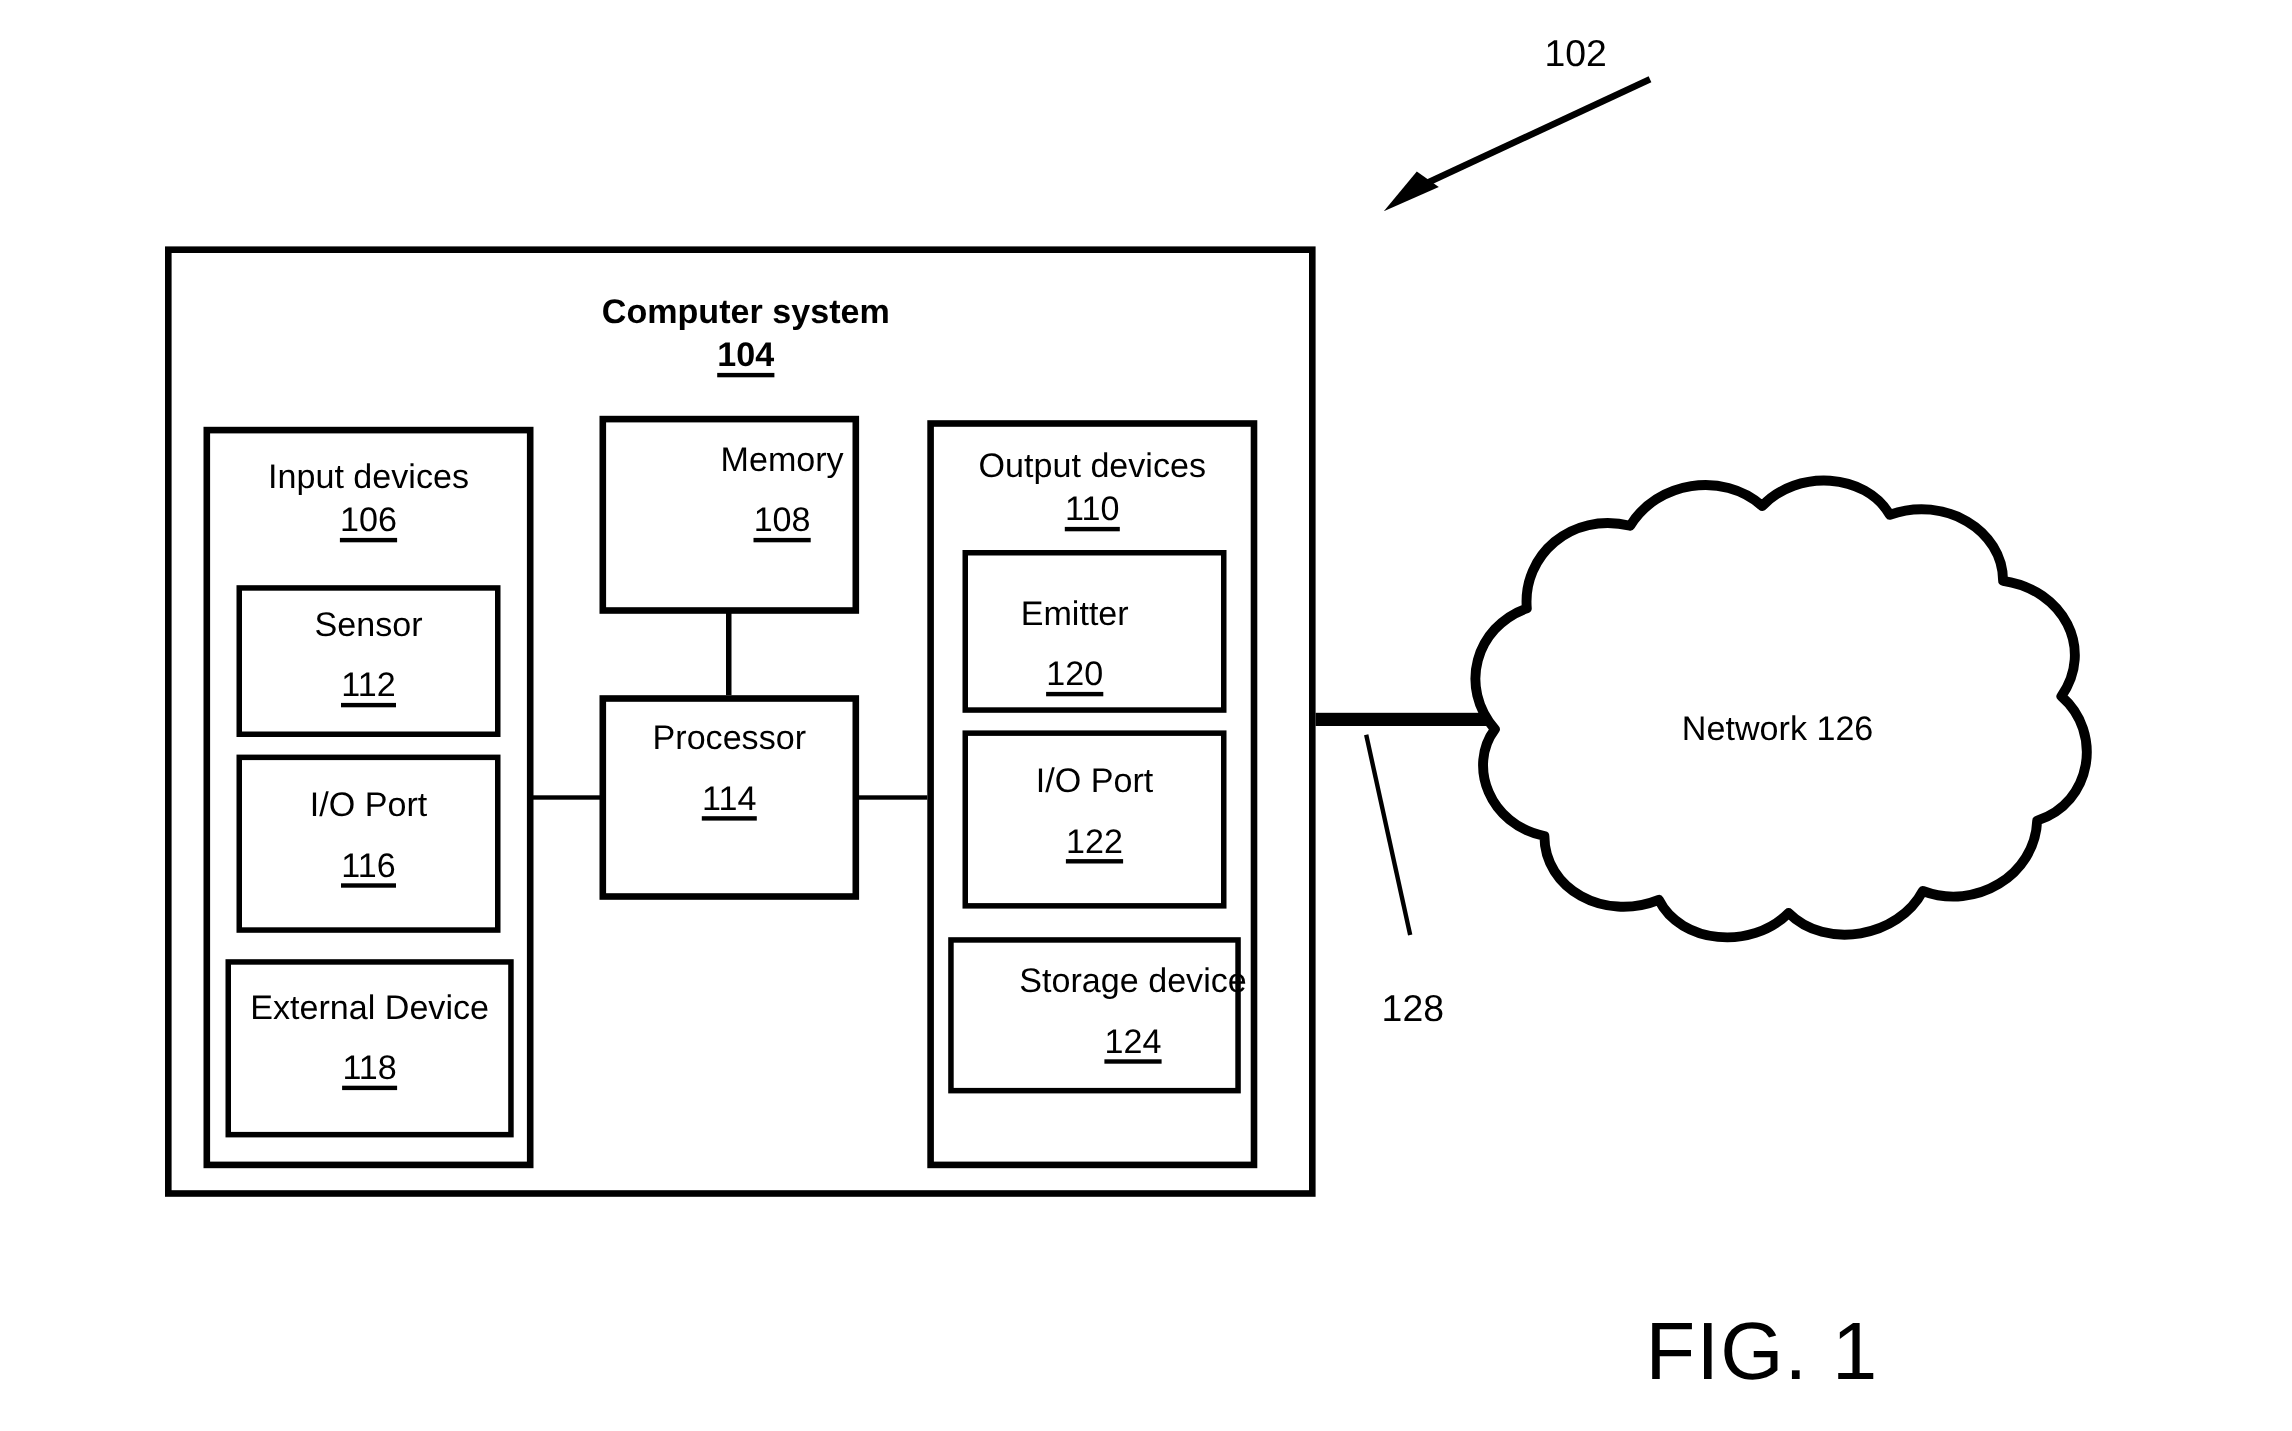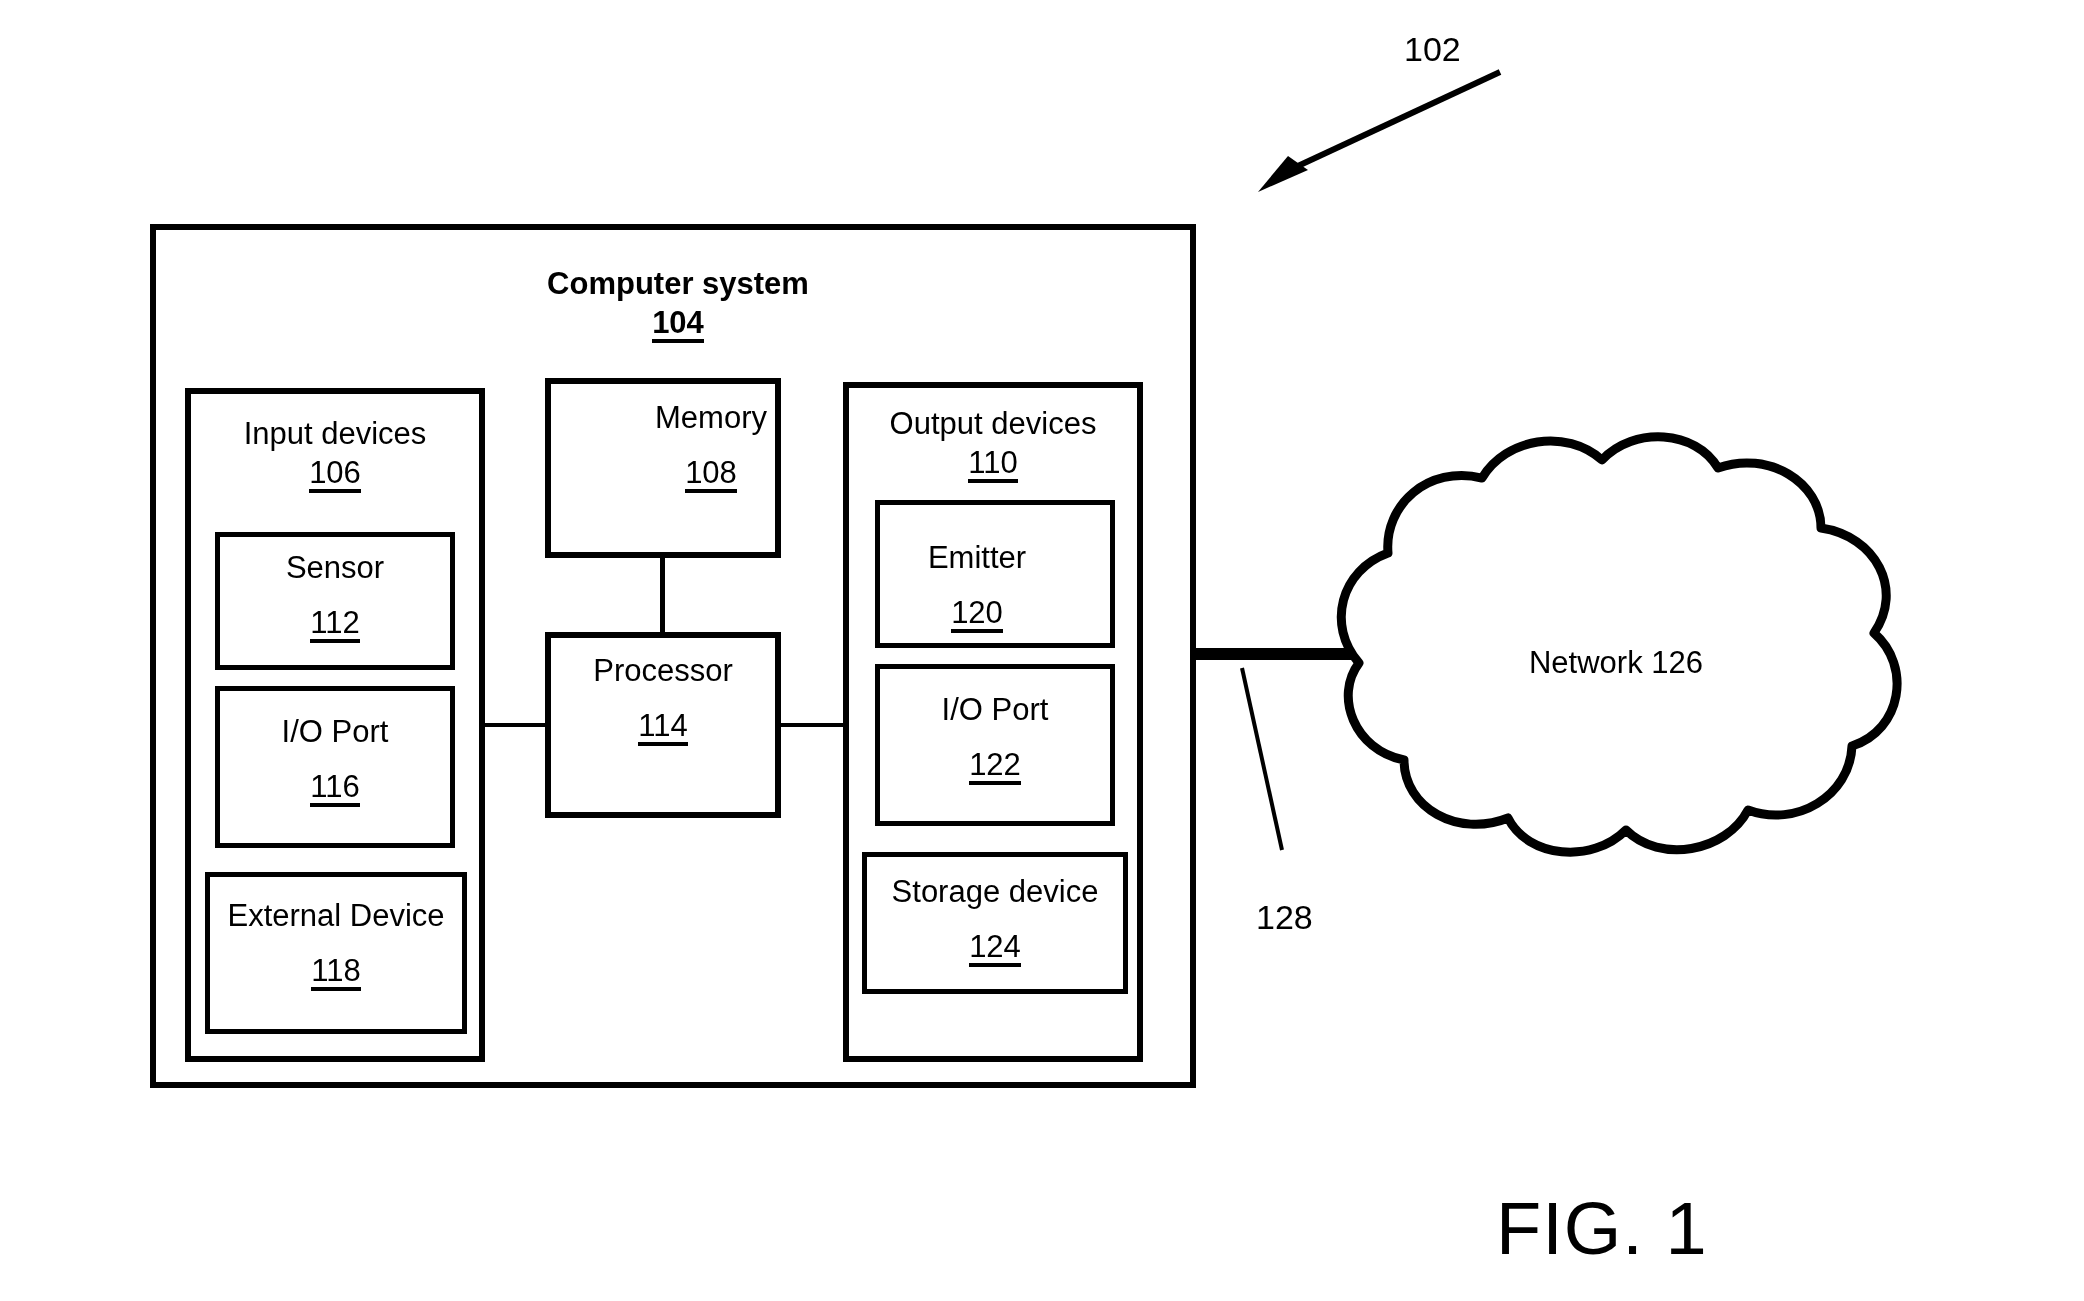--- a/index.html
+++ b/index.html
@@ -144,21 +144,21 @@
     <span class="n">120</span>
   </div>
 
   <div class="box thin" style="left:875px; top:664px; width:240px; height:162px;"></div>
   <div class="lbl gap-lg" style="left:875px; top:694px; width:240px;">
     <span class="t">I/O Port</span>
     <span class="n">122</span>
   </div>
 
   <div class="box thin" style="left:862px; top:852px; width:266px; height:142px;"></div>
-  <div class="lbl gap-lg" style="left:862px; top:876px; width:266px;">
+  <div class="lbl gap-lg" style="left:862px; top:876px; width:266px;padding-left:35px;">
     <span class="t">Storage device</span>
     <span class="n">124</span>
   </div>
 
   <div class="line" style="left:1196px; top:648px; width:160px; height:12px;"></div>
 
   <div style="position:absolute; left:1230px; top:660px; width:130px; height:200px;">
     <svg width="130" height="200" viewBox="0 0 130 200">
       <line x1="12" y1="8" x2="52" y2="190" stroke="#000" stroke-width="4"></line>
     </svg>

